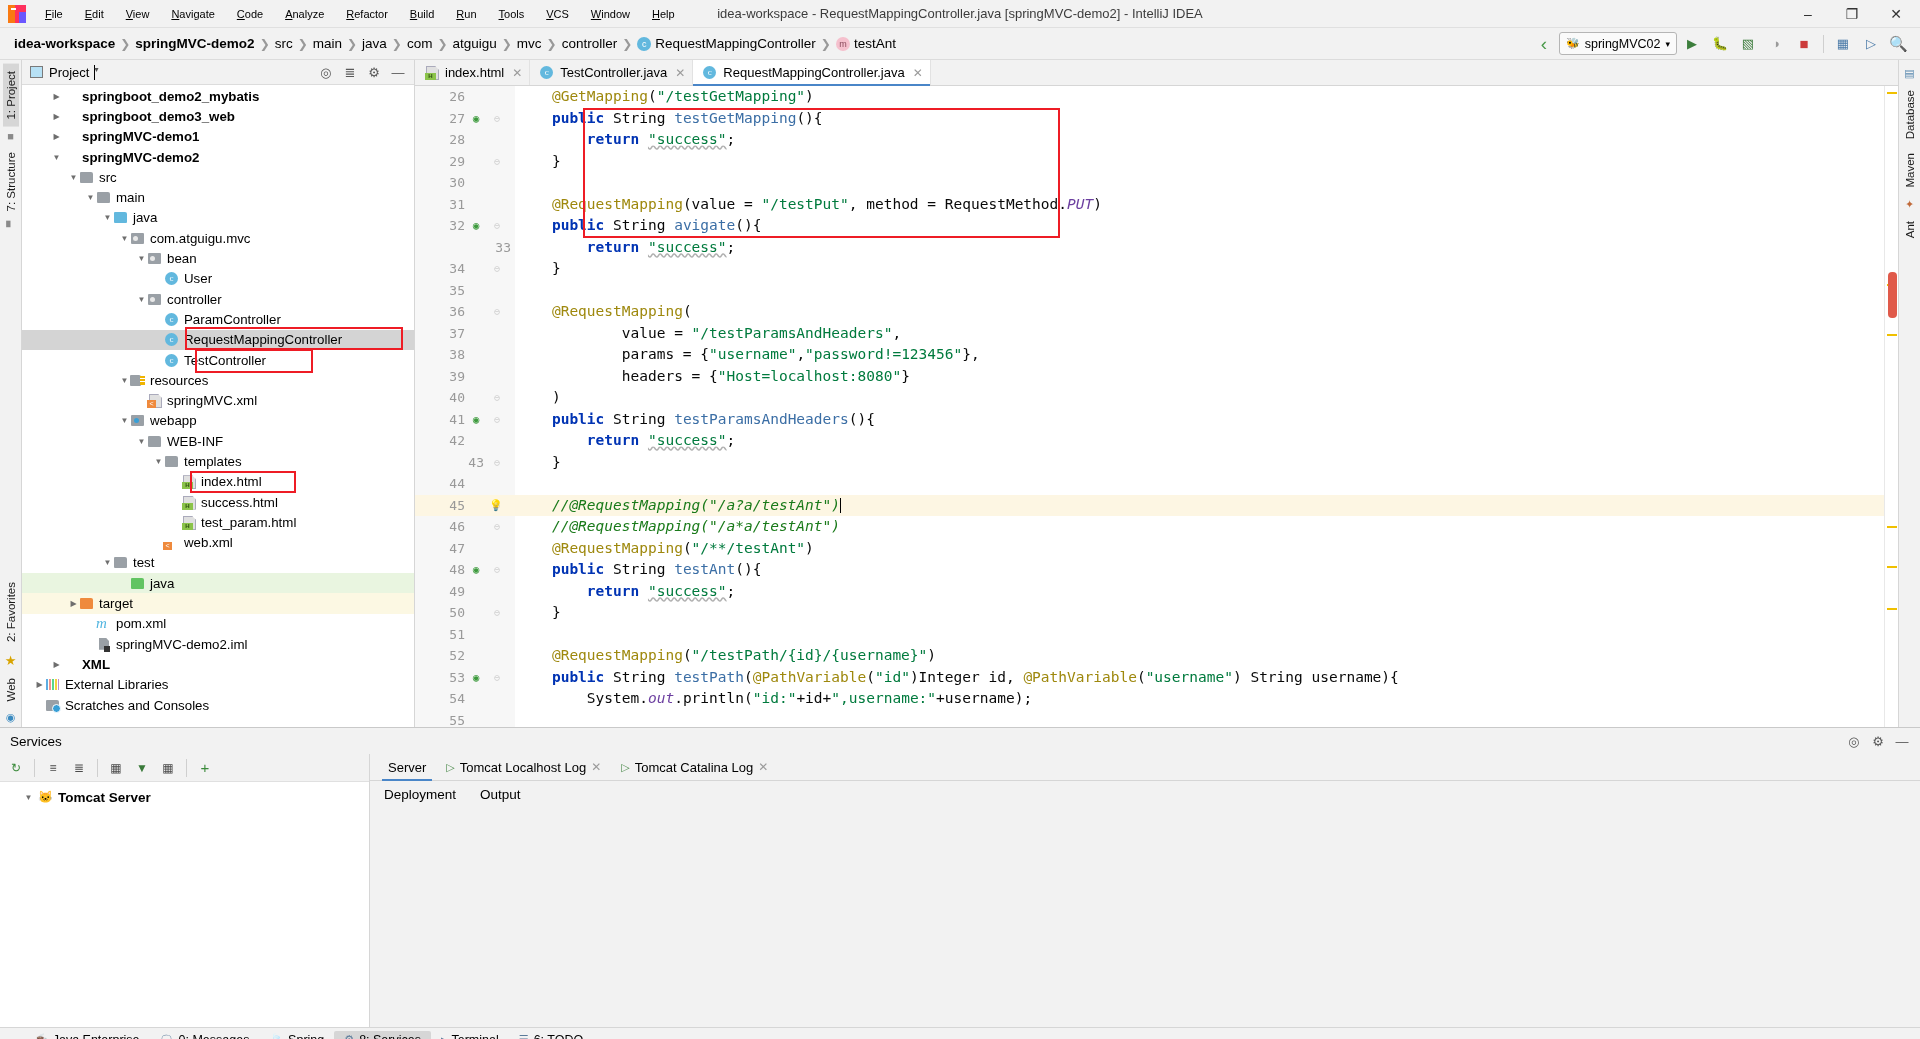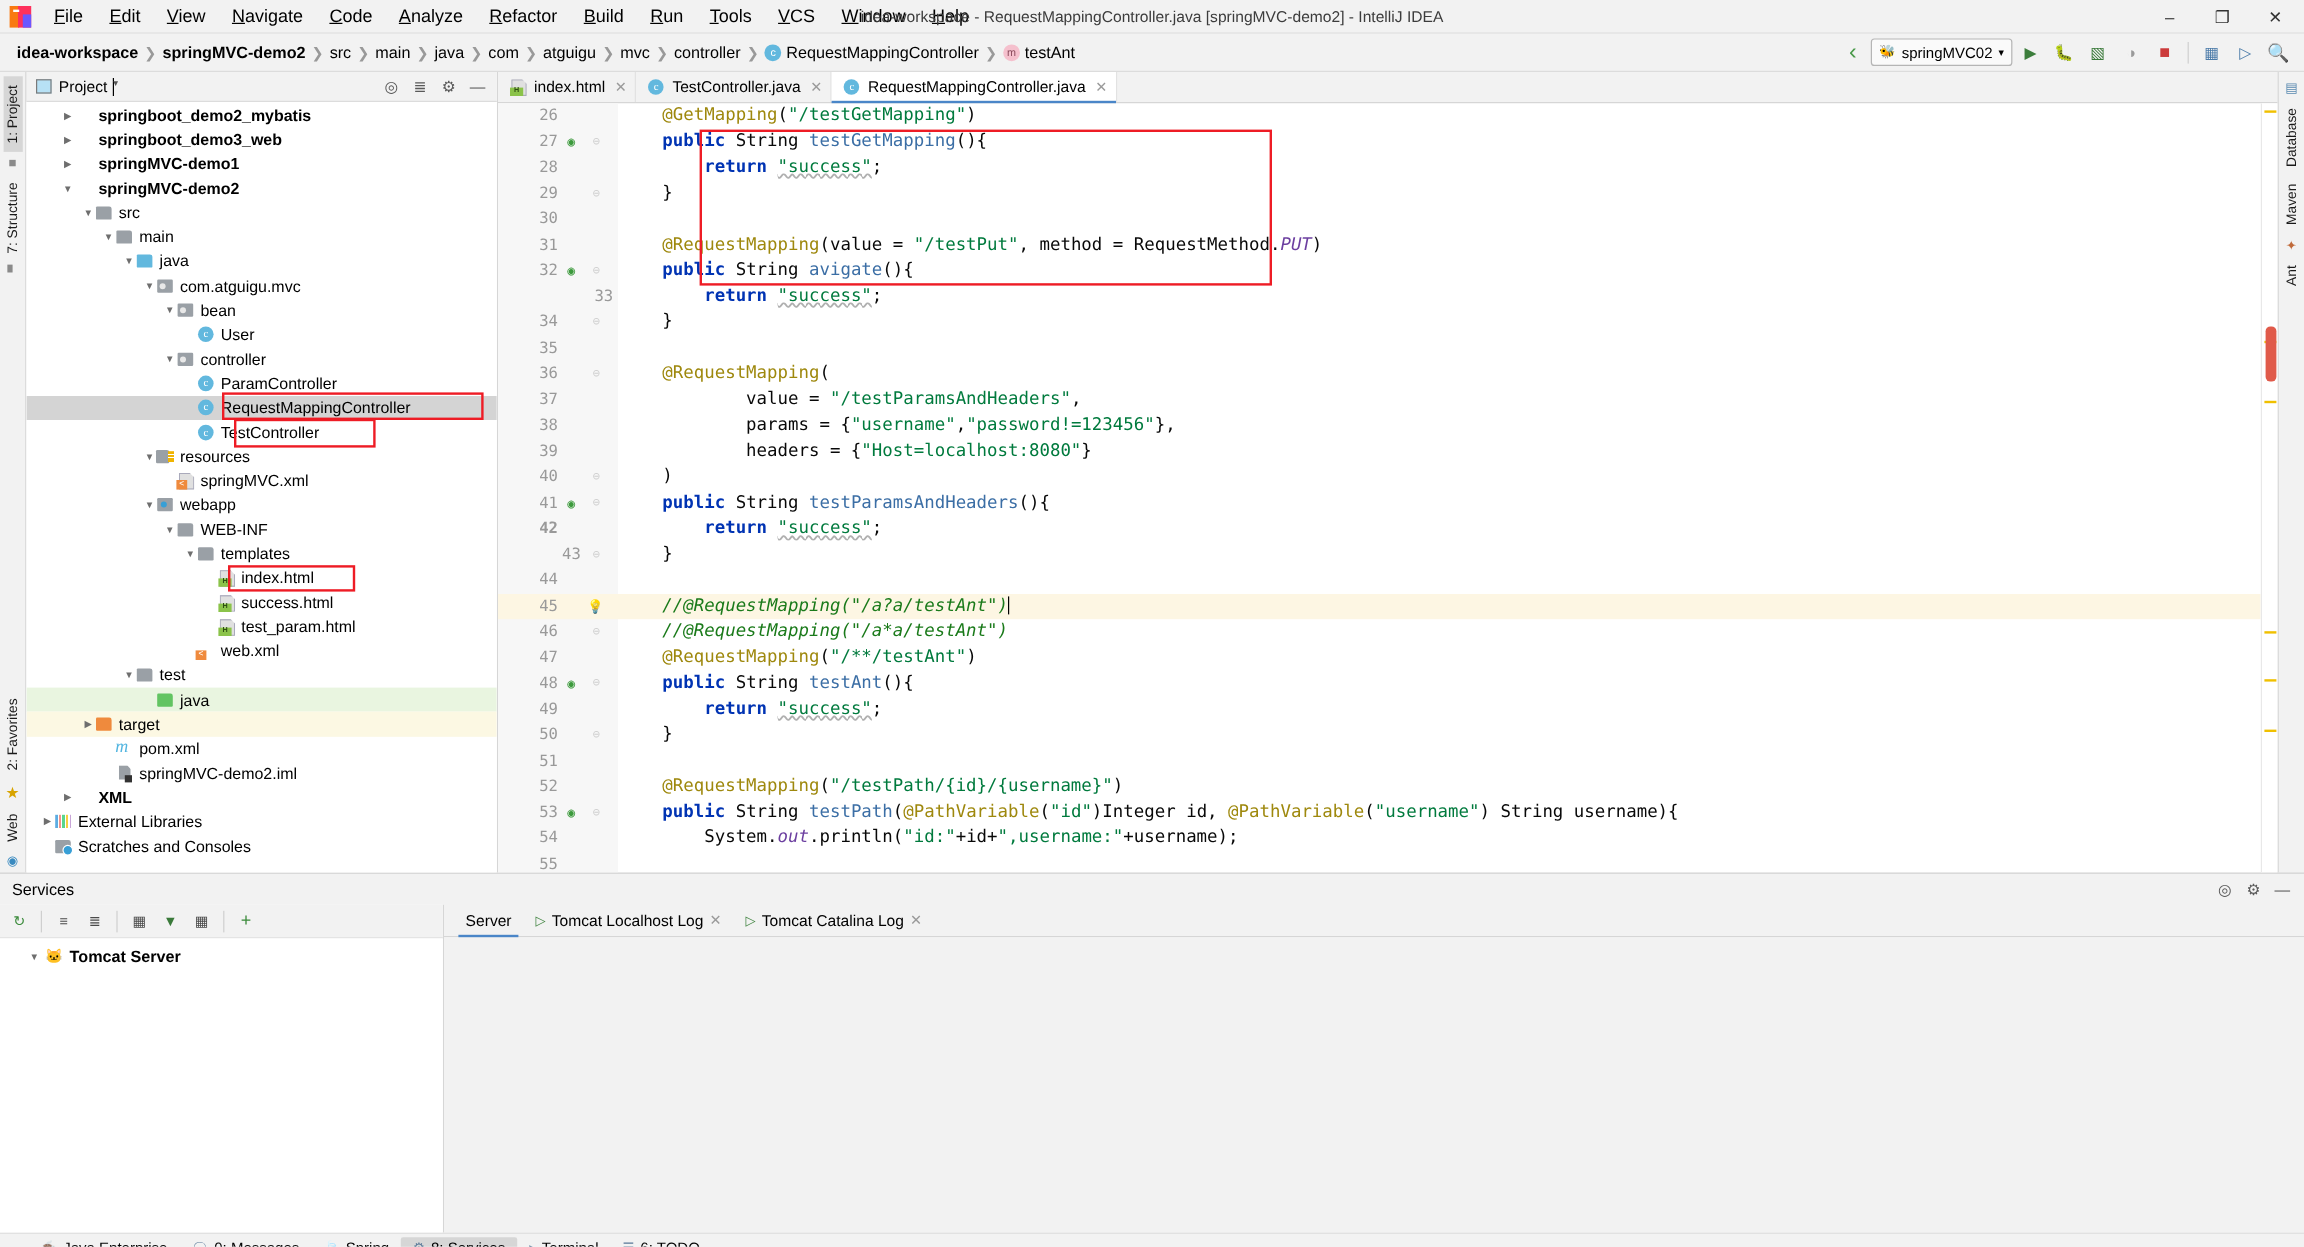--- a/index.html
+++ b/index.html
@@ -8,21 +8,21 @@
 
   
   .titlebar { height:28px; background:#f2f2f2; display:flex; align-items:center;
     border-bottom:1px solid #e0e0e0; position:relative; }
   .ij-logo { width:18px; height:18px; margin:0 8px 0 8px; position:relative; flex:0 0 auto; }
   .ij-logo .a { position:absolute; left:0; top:0; width:8px; height:18px; background:#f97a12; }
   .ij-logo .b { position:absolute; left:7px; top:0; width:11px; height:18px; background:#fe315d; }
   .ij-logo .c { position:absolute; left:11px; top:7px; width:7px; height:11px; background:#6b57ff; }
   .ij-logo .d { position:absolute; left:3px; top:3px; width:5px; height:2px; background:#fff; }
   .menubar { display:flex; align-items:center; gap:0; }
-  .menubar .mi { padding:4px 11px; font-size:15px; color:#000; white-space:nowrap; cursor:default; }
+  .menubar .mi { padding:4px 11px; font-size:11px; color:#000; white-space:nowrap; cursor:default; }
   .mi u { text-decoration:underline; }
   .wintitle { position:absolute; left:0; right:0; text-align:center; font-size:13px; color:#3c3c3c;
     pointer-events:none; }
   .wctrls { margin-left:auto; display:flex; align-items:center; padding-right:2px; }
   .wbtn { width:44px; height:28px; display:flex; align-items:center; justify-content:center;
     font-size:14px; color:#333; }
 
   
   .navbar { height:32px; background:#f2f2f2; display:flex; align-items:center;
     padding:0 4px 0 10px; border-bottom:1px solid #dcdcdc; }
@@ -572,21 +572,21 @@
           <div class="gline">
             <span style="margin-right: 46px;">40</span>
             <span class="fold" style="opacity: 0.45;">⊖</span>
           </div>
           <div class="gline">
             <span style="margin-right: 46px;">41</span>
             <span class="gutmark runico">◉</span>
             <span class="fold" style="opacity: 0.45;">⊖</span>
           </div>
           <div class="gline">
-            <span style="margin-right: 46px; font-weight: bold;">42</span>
+            <span style="margin-right: 46px;">42</span>
           </div>
           <div class="gline">
             <span style="margin-right: 27px;">43</span>
             <span class="fold" style="opacity: 0.45;">⊖</span>
           </div>
           <div class="gline">
             <span style="margin-right: 46px;">44</span>
           </div>
           <div class="gline hl">
             <span style="margin-right: 46px;">45</span>
@@ -725,20 +725,24 @@
             <span style="color: rgb(74, 138, 74); font-size: 11px;">▷</span>
             <span>Tomcat Localhost Log</span>
             <span class="x">✕</span>
           </div>
           <div class="svctab">
             <span style="color: rgb(74, 138, 74); font-size: 11px;">▷</span>
             <span>Tomcat Catalina Log</span>
             <span class="x">✕</span>
           </div>
         </div>
+      <div class="svcsub" id="svcsub">
+          <span>Deployment</span>
+          <span>Output</span>
+        </div>
       <div class="svcpane"></div>
     </div>
   </div>
 </div>
 
 <div class="btmbar" id="btmbar">
     <div class="btmitem">
       <span style="font-size: 11px; color: rgb(90, 122, 154);">☕</span>
       <span>Java Enterprise</span>
     </div>

